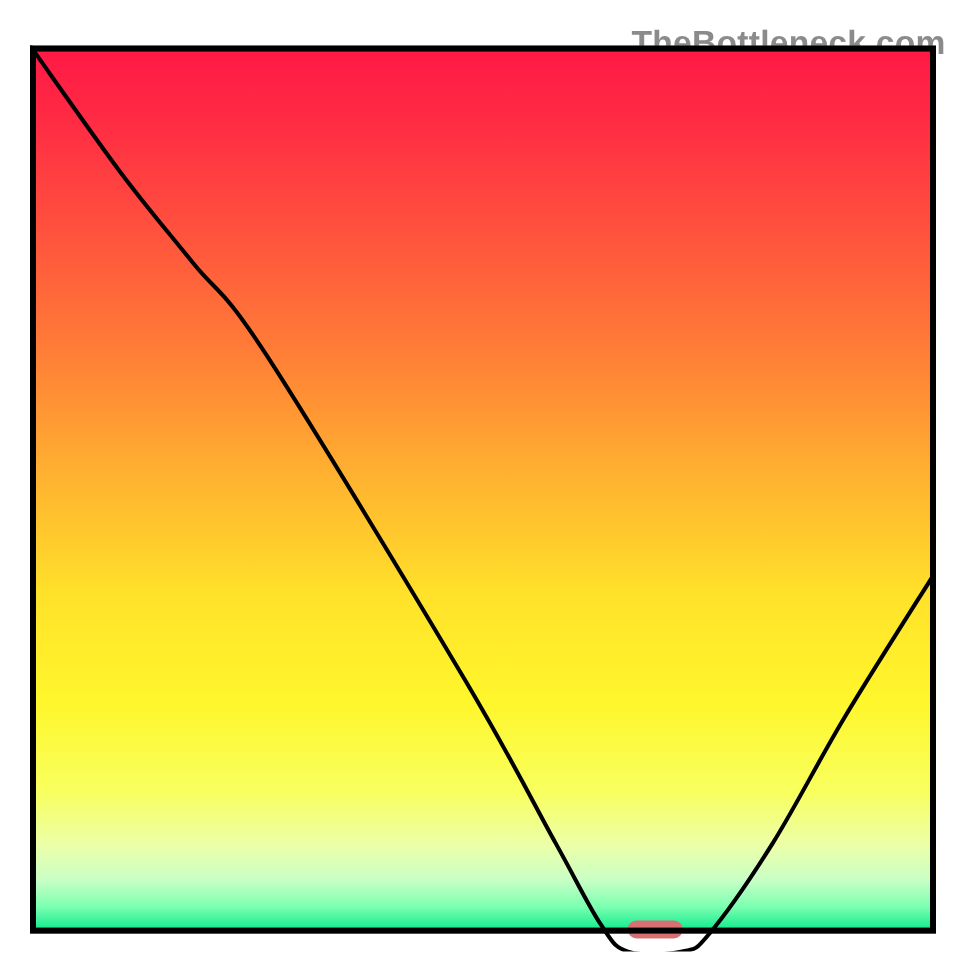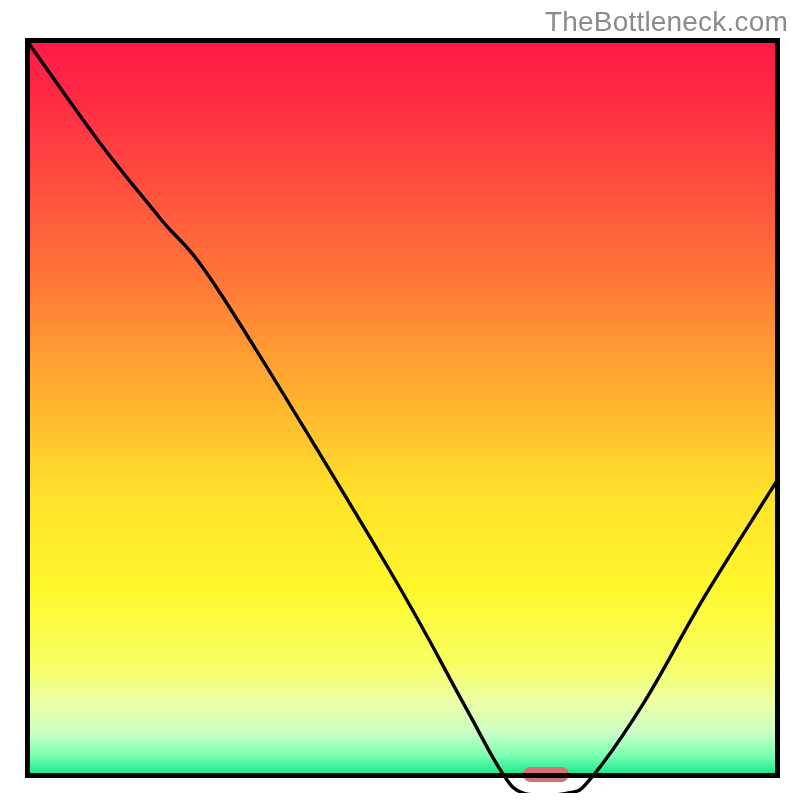--- a/index.html
+++ b/index.html
@@ -10,25 +10,25 @@
     background: #ffffff;
     overflow: hidden;
   }
   .stage {
     position: relative;
     width: 800px;
     height: 800px;
   }
   .watermark {
     position: absolute;
-    top: 6px;
+    top: 20px;
     right: 12px;
     font-family: Arial, Helvetica, sans-serif;
     font-size: 28px;
-    font-weight: 400;
+    font-weight: 700;
     color: #8b8b8b;
     letter-spacing: 0.2px;
     user-select: none;
   }
   .plot-area {
     position: absolute;
     box-sizing: border-box;
   }
   .gradient-fill {
     position: absolute;

